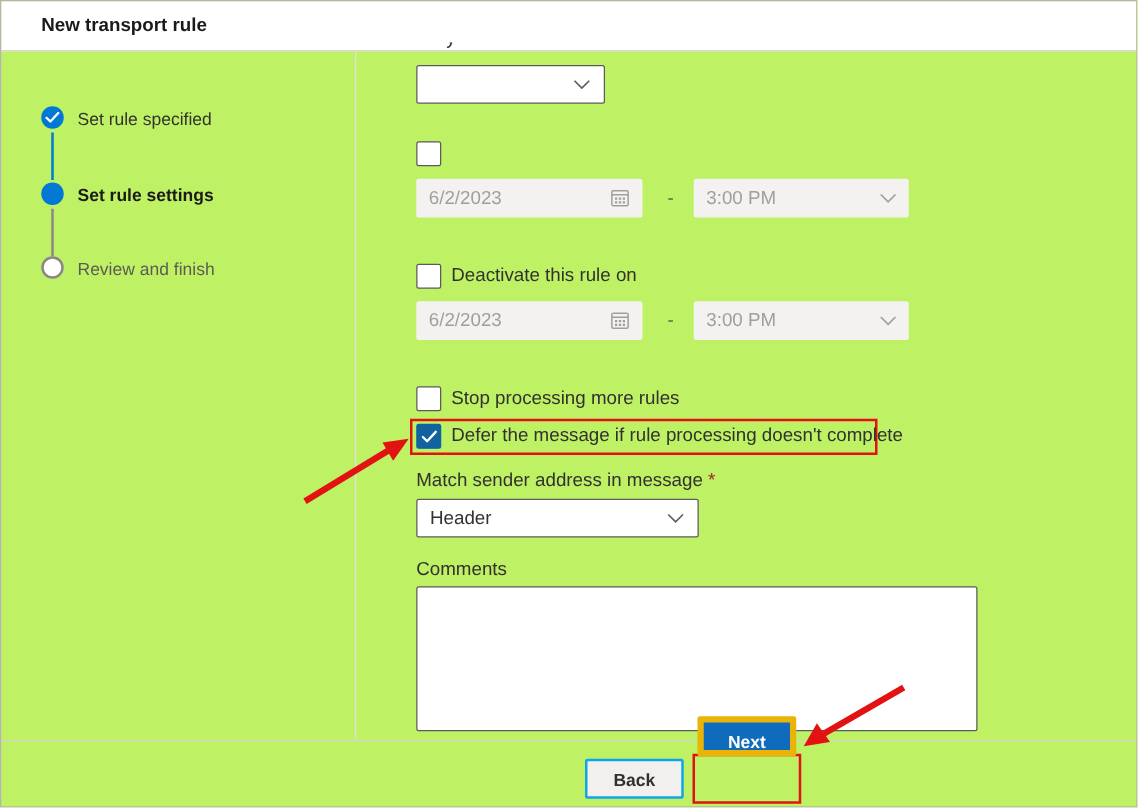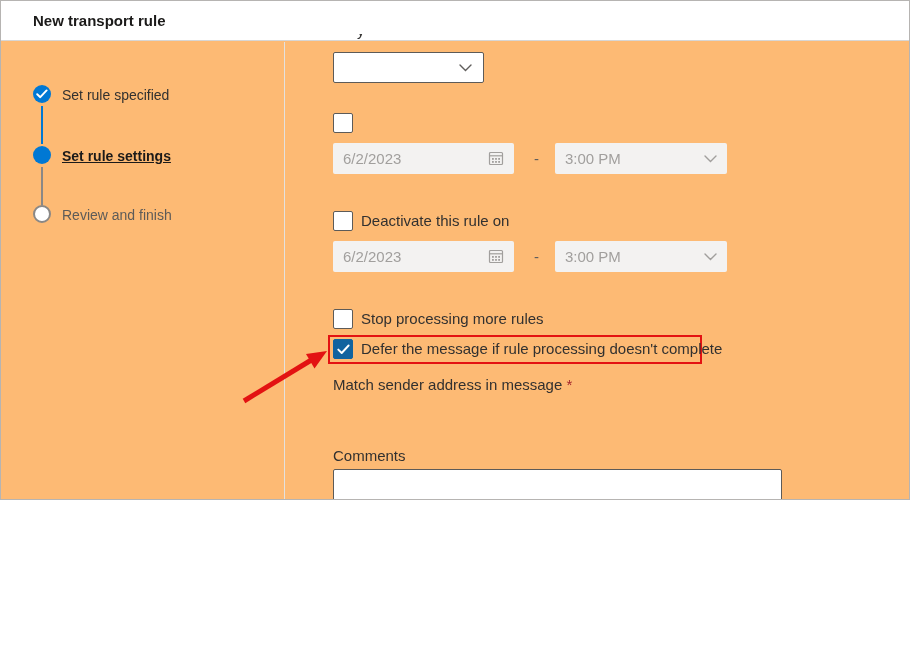--- a/index.html
+++ b/index.html
@@ -1,21 +1,21 @@
 <!DOCTYPE html>
 <html><head>
 <meta charset="utf-8">
 <style>
   * { margin:0; padding:0; box-sizing:border-box; }
   html,body { background:#fff; }
   body { font-family:"Liberation Sans", sans-serif; color:#323130; }
 
   .frame {
-    position:relative; width:910px; height:500px;
-    background:#fdba74; border:1px solid #b6b4b2; overflow:hidden;
+    position:relative; width:910px; height:646px;
+    background:#bef264; border:1px solid #b6b4b2; overflow:hidden;
   }
 
   
   .titlebar {
     position:absolute; left:0; top:0; width:100%; height:40px;
     background:#fff; border-bottom:1px solid #d8d6d4;
   }
   .titlebar .title {
     position:absolute; left:32px; top:0; line-height:39px;
     font-size:15px; font-weight:bold; color:#1b1a19;
@@ -124,21 +124,21 @@
 
   <div class="step-circle completed" style="left:32px; top:84px;">
     <svg class="step-check" width="12" height="10" viewBox="0 0 12 10">
       <path d="M1.2 5.2 L4.3 8.2 L10.6 1.4" stroke="#fff" stroke-width="1.9" fill="none" stroke-linecap="round" stroke-linejoin="round"></path>
     </svg>
   </div>
   <div class="step-label" style="top:85px;">Set rule specified</div>
   <div class="step-connector done" style="left:40px; top:105px; height:38px;"></div>
 
   <div class="step-circle current" style="left:32px; top:145px;"></div>
-  <div class="step-label current" style="top:146px;text-decoration:underline;">Set rule settings</div>
+  <div class="step-label current" style="top:146px;">Set rule settings</div>
   <div class="step-connector todo" style="left:40px; top:166px; height:38px;"></div>
 
   <div class="step-circle upcoming" style="left:32px; top:204px;"></div>
   <div class="step-label upcoming" style="top:205px;">Review and finish</div>
 
   <div class="clip-frag"><span>y</span></div>
 
   <div class="dropdown" style="left:332px; top:51px; width:151px;">
     <svg class="dd-chev" width="13" height="8" viewBox="0 0 13 8">
       <path d="M1 1 L6.5 6.5 L12 1" stroke="#605e5c" stroke-width="1.4" fill="none" stroke-linecap="round"></path>
@@ -203,20 +203,26 @@
   <div class="checkbox checked" style="left:332px; top:338px;">
     <svg class="cb-check" width="13" height="11" viewBox="0 0 13 11">
       <path d="M1.3 5.6 L4.7 9 L11.6 1.5" stroke="#fff" stroke-width="1.9" fill="none" stroke-linecap="round" stroke-linejoin="round"></path>
     </svg>
   </div>
   <div class="cb-label" style="left:360px; top:338px;">Defer the message if rule processing doesn't complete</div>
 
   <div class="field-label" style="left:332px; top:375px;">
     <span>Match sender address in message</span> <span class="req-mark">*</span>
   </div>
+  <div class="dropdown" style="left:332px; top:398px; width:226px;">
+    <span class="dd-text">Header</span>
+    <svg class="dd-chev" width="13" height="8" viewBox="0 0 13 8">
+      <path d="M1 1 L6.5 6.5 L12 1" stroke="#605e5c" stroke-width="1.4" fill="none" stroke-linecap="round"></path>
+    </svg>
+  </div>
 
   <div class="field-label" style="left:332px; top:446px;">Comments</div>
   <textarea class="comments-box" value="" style=""></textarea>
 
   <div class="footer-divider"></div>
   <div class="btn btn-back">Back</div>
   <div class="annot-box" style="left:553px; top:602px; width:87px; height:40px;"></div>
   <div class="btn btn-next">Next</div>
 
   <svg class="annot-svg">

